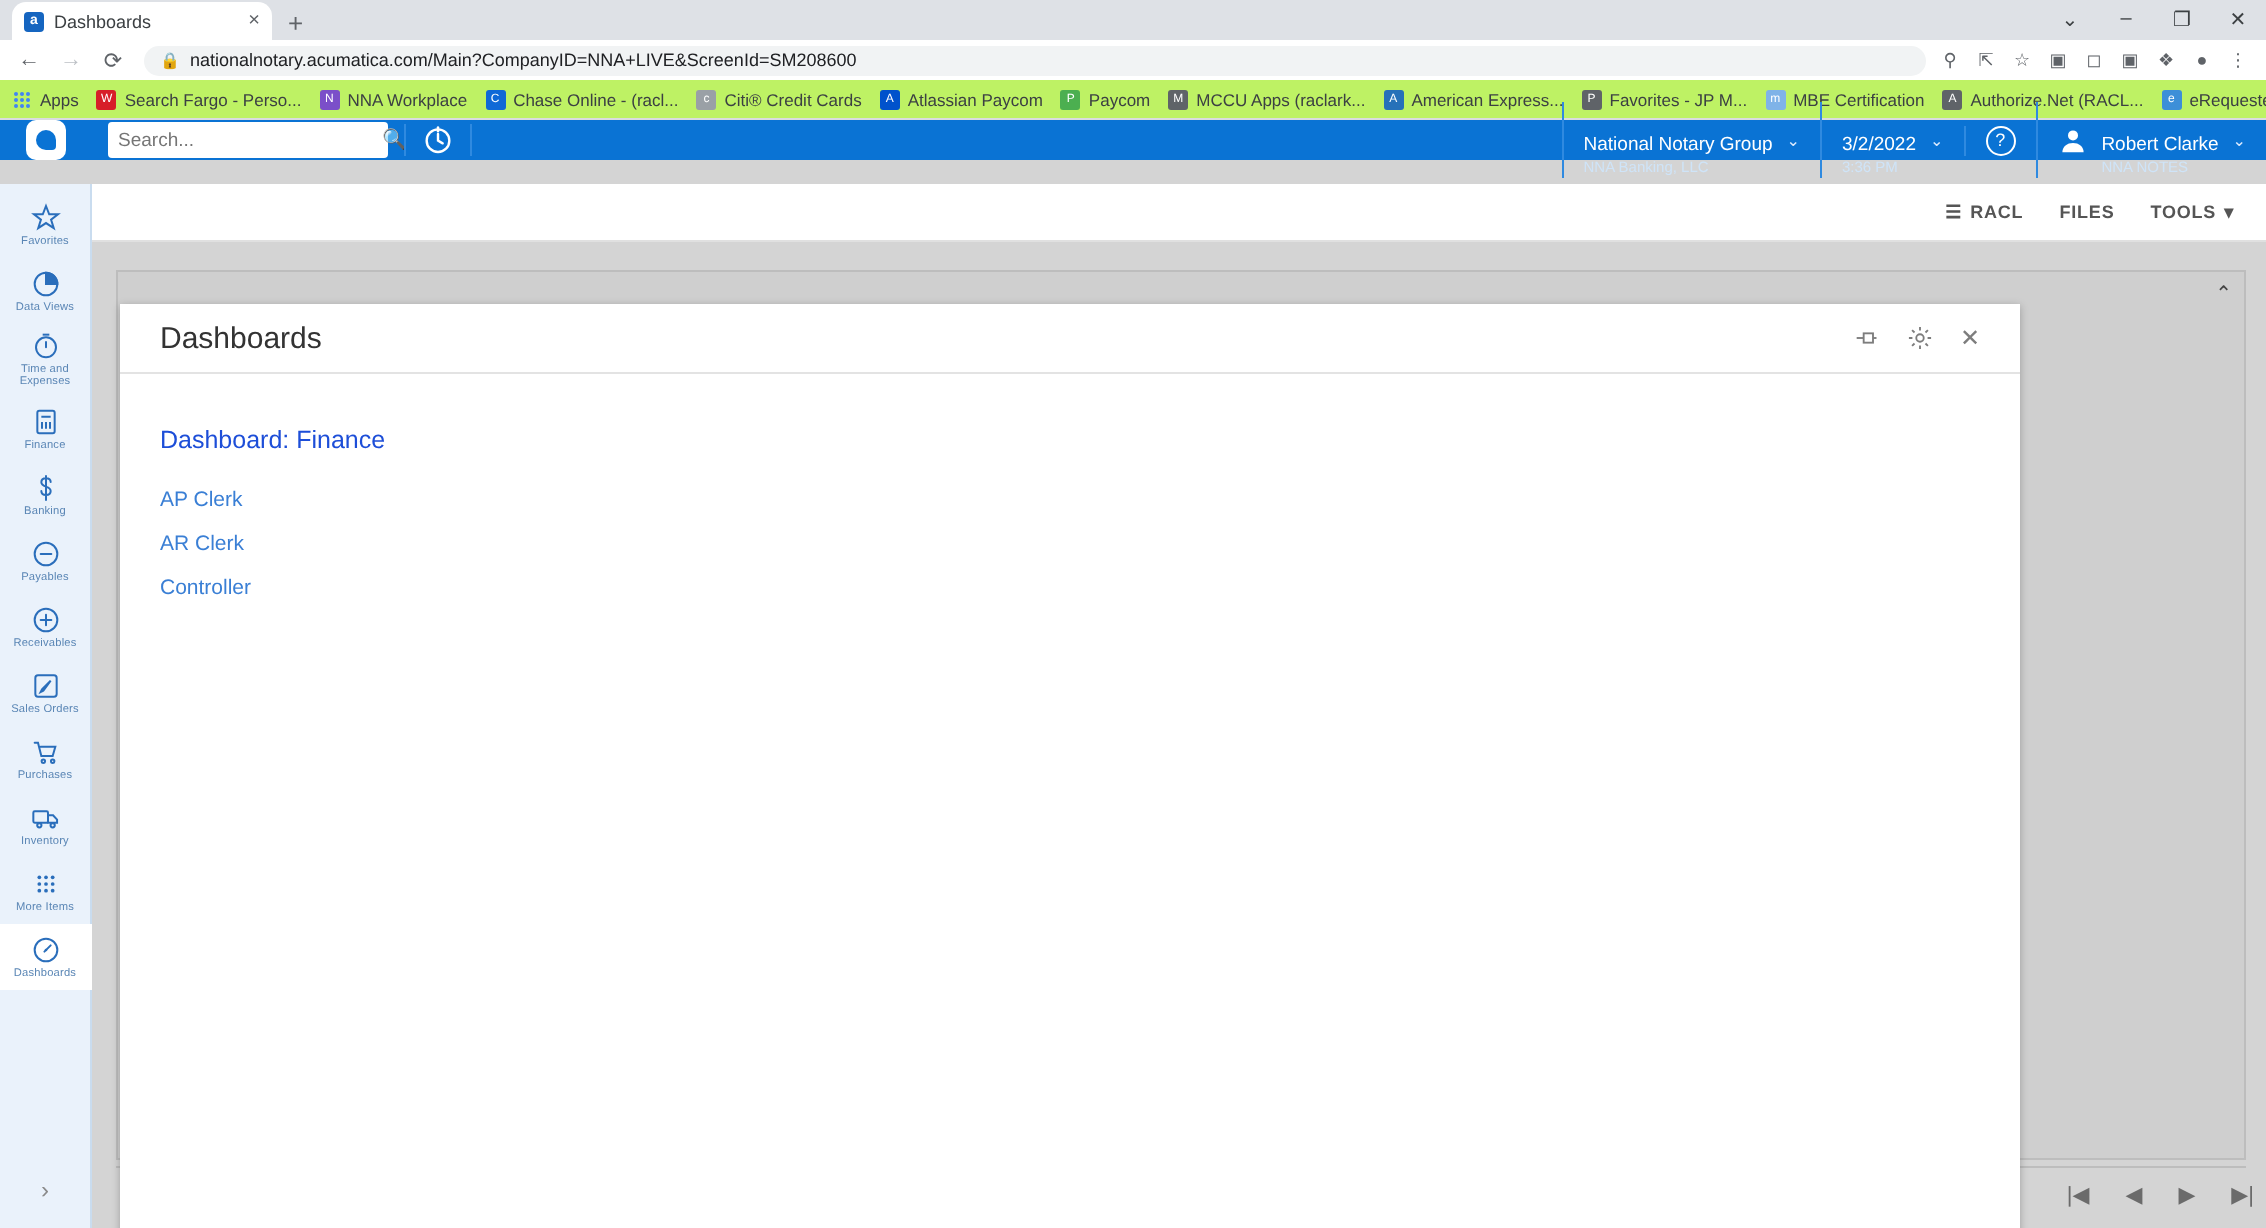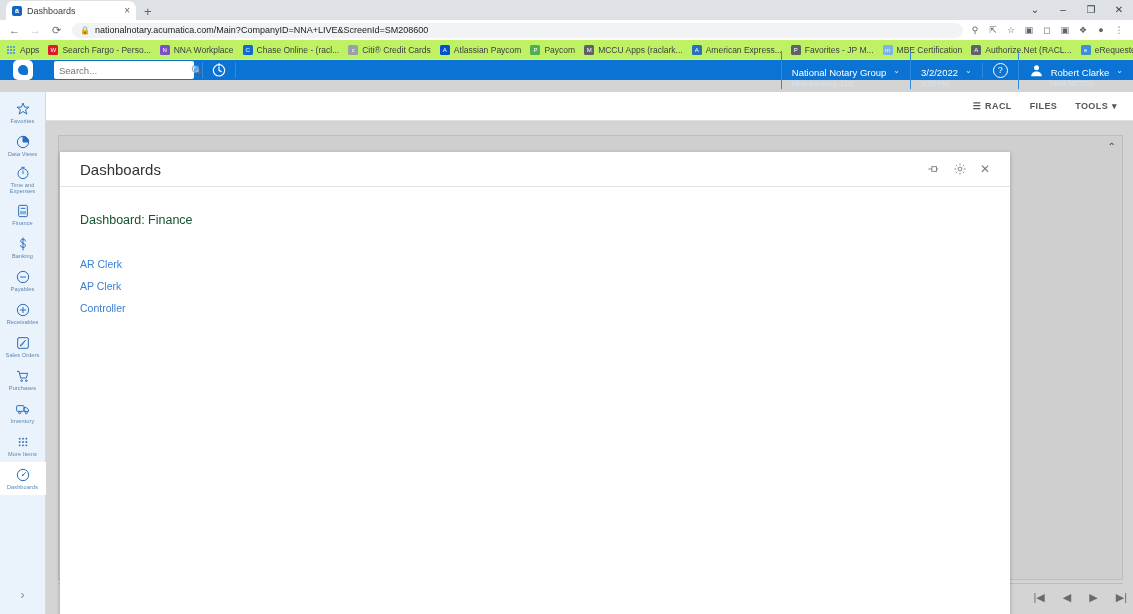--- a/index.html
+++ b/index.html
@@ -167,21 +167,21 @@
     background: #ffffff; box-shadow: 0 1px 4px rgba(0,0,0,.25);
   }
   #popup-head {
     height: 35px; display: flex; align-items: center; padding: 0 20px;
     border-bottom: 1px solid #e3e3e3;
   }
   #popup-title { font-size: 15px; color: #333; font-weight: normal; }
   #popup-actions { margin-left: auto; display: flex; align-items: center; gap: 13px; }
   .pa { color: #7d7d7d; cursor: pointer; display:flex; align-items:center; justify-content:center; }
   #popup-body { padding: 26px 20px 0 20px; }
-  #dash-label { font-size: 12.5px; color: #14532d; margin-bottom: 26px; }
+  #dash-label { font-size: 12.5px; color: #1d4ed8; margin-bottom: 12px; }
   .dash-link {
     display: block; font-size: 10.5px; color: #3a7fd5; text-decoration: none;
     padding: 5px 0; cursor: pointer;
   }
 </style>
 </head>
 <body>
 
 <div id="browser-chrome">
 
@@ -511,19 +511,19 @@
             <circle cx="12" cy="12" r="3.2"></circle>
             <path d="M12 2.5v3M12 18.5v3M2.5 12h3M18.5 12h3M5.2 5.2l2.1 2.1M16.7 16.7l2.1 2.1M18.8 5.2l-2.1 2.1M7.3 16.7l-2.1 2.1"></path>
           </svg>
         </span>
         <span class="pa" style="font-size:12px">✕</span>
       </div>
     </div>
     <div id="popup-body">
       <div id="dash-label">Dashboard: Finance</div>
       <div id="dash-links">
+          <a class="dash-link" href="#">AP Clerk</a>
           <a class="dash-link" href="#">AR Clerk</a>
-          <a class="dash-link" href="#">AP Clerk</a>
           <a class="dash-link" href="#">Controller</a>
         </div>
     </div>
   </div>
 </div>
 
 </body></html>

